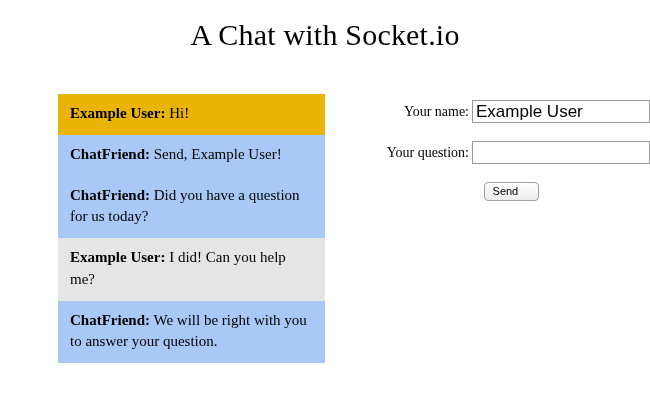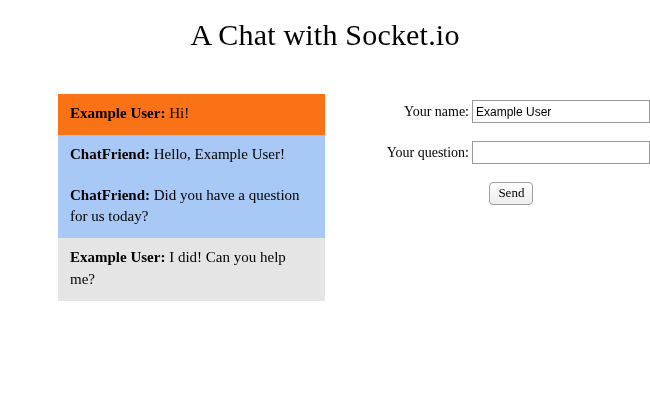--- a/index.html
+++ b/index.html
@@ -34,21 +34,21 @@
     display: flex;
     flex-direction: column;
   }
   .msg {
     font-size: 15px;
     line-height: 1.45;
     padding: 9px 12px 10px 12px;
     box-sizing: border-box;
   }
   .msg.self {
-    background: #f97316;
+    background: #eab308;
   }
   .msg.friend {
     background: #a8c8f6;
   }
   .msg.plain {
     background: #e5e5e5;
   }
   .msg .who {
     font-weight: bold;
   }
@@ -68,40 +68,40 @@
     justify-content: flex-end;
     margin-bottom: 18px;
   }
   .field-label {
     font-size: 14px;
     margin-right: 3px;
     white-space: nowrap;
   }
   input.text-input {
     font-family: "Liberation Sans", sans-serif;
-    font-size: 12px;
+    font-size: 17px;
     padding: 2px 3px;
     border: 1px solid #9a9a9a;
     background: #ffffff;
     color: #000000;
     width: 170px;
     height: 17px;
     box-sizing: content-box;
     border-radius: 0;
   }
   .button-row {
     display: flex;
     justify-content: center;
     margin-top: 4px;
     padding-right: 14px;
   }
   button.send-button {
-    font-family: Liberation Serif, serif;
-    font-size: 13px;
-    padding: 2px 8px 3px 8px;
+    font-family: Liberation Sans, sans-serif;
+    font-size: 11px;
+    padding: 2px 20px 3px 8px;
     border: 1px solid #a0a0a0;
     border-radius: 4px;
     background: linear-gradient(#fdfdfd, #ededed);
     color: #000000;
   }
 </style>
 </head>
 <body>
 
 <h1 class="page-title">A Chat with Socket.io</h1>
@@ -109,31 +109,34 @@
 <div class="content">
 
   <div class="chat-column">
 
     <div class="msg self">
       <span class="who">Example User:</span><span> Hi!</span>
     </div>
 
     <div class="msg-group">
       <div class="msg friend">
-        <span class="who">ChatFriend:</span><span> Hello, Example User!</span>
+        <span class="who">ChatFriend:</span><span> Send, Example User!</span>
       </div>
       <div class="msg friend">
         <span class="who">ChatFriend:</span><span> Did you have a question for us today?</span>
       </div>
     </div>
 
     <div class="msg plain">
       <span class="who">Example User:</span><span> I did! Can you help me?</span>
     </div>
 
+    <div class="msg friend">
+      <span class="who">ChatFriend:</span><span> We will be right with you to answer your question.</span>
+    </div>
 
   </div>
 
   <div class="form-column">
 
     <div class="field-row">
       <span class="field-label">Your name:</span>
       <input class="text-input" type="text" value="Example User" style="">
     </div>
 

